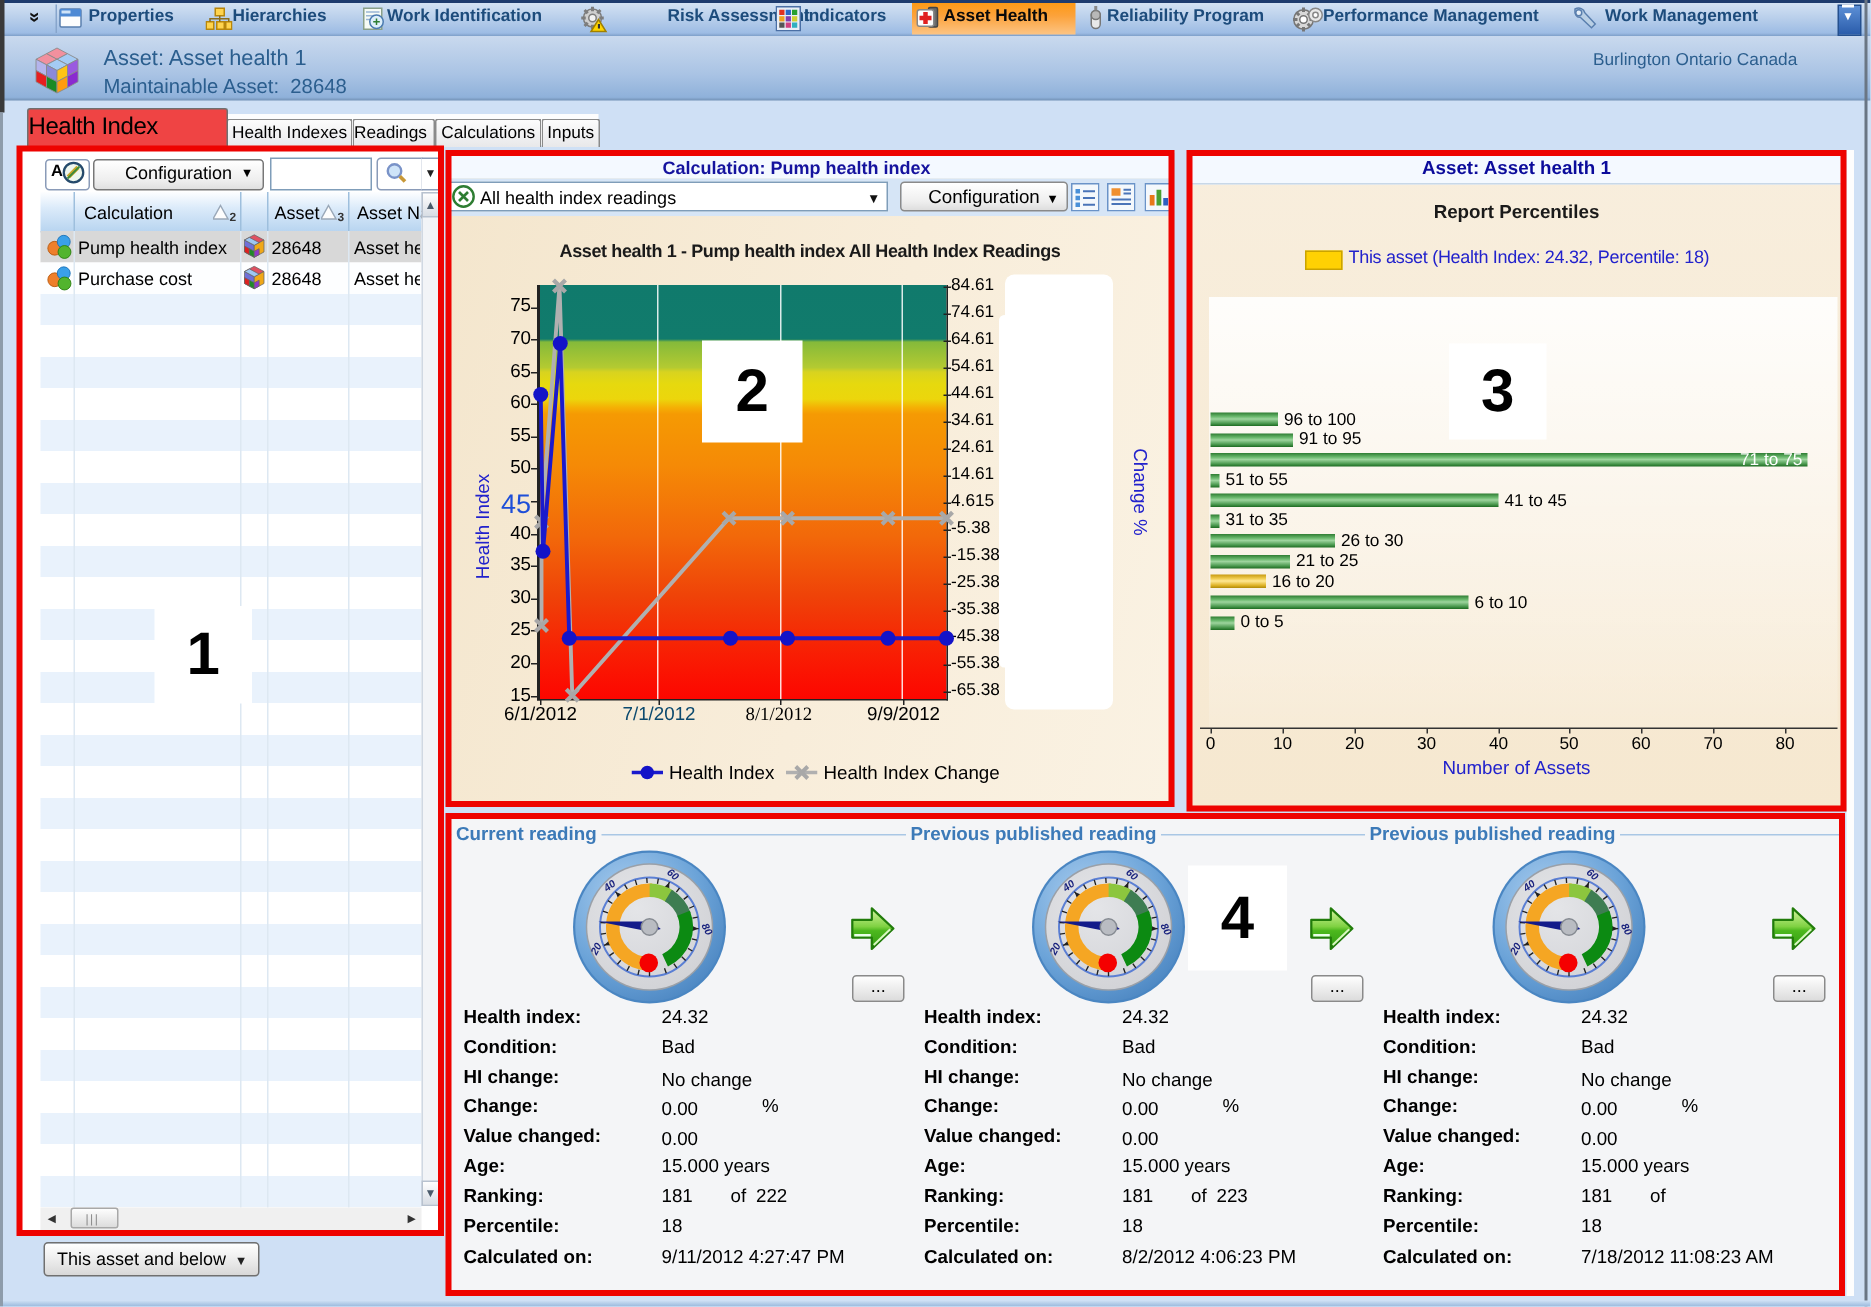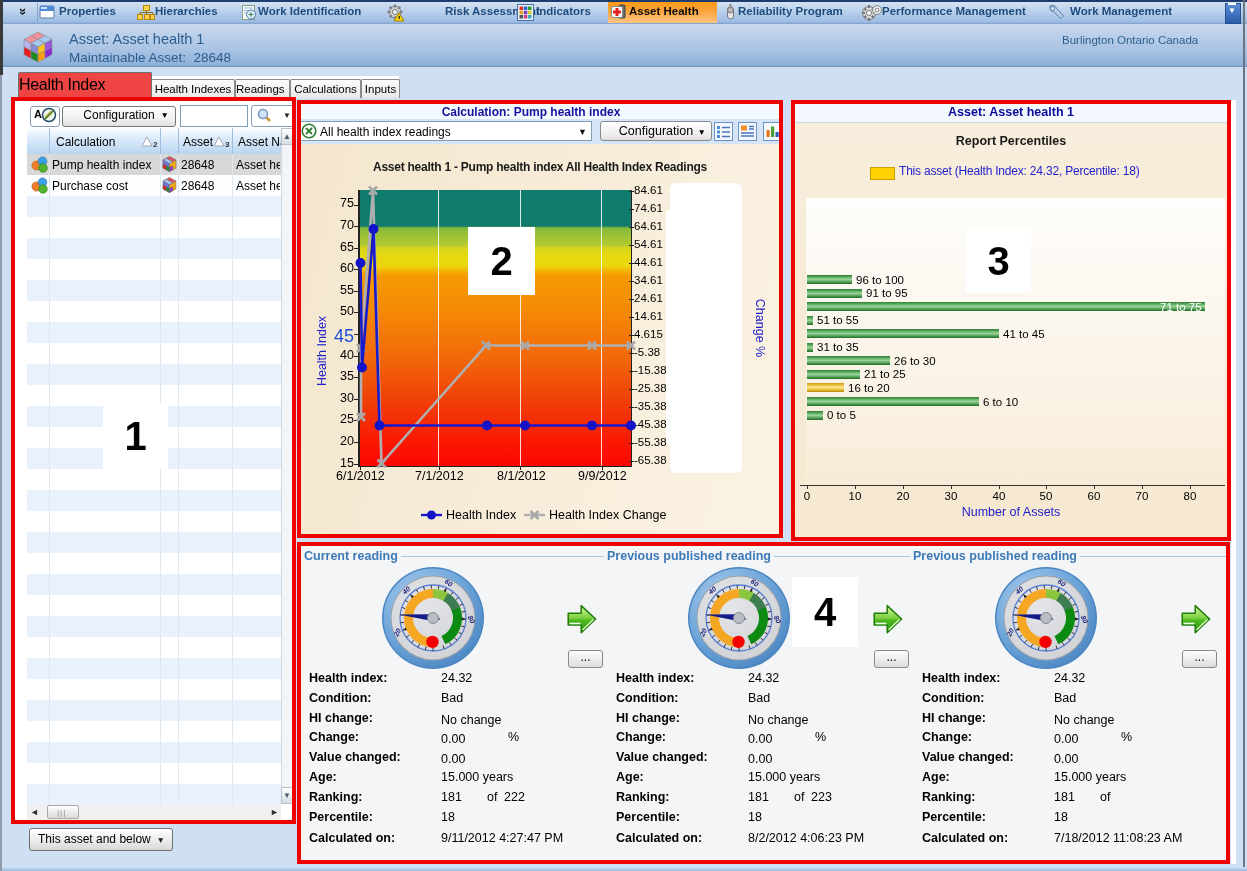--- a/index.html
+++ b/index.html
@@ -355,22 +355,22 @@
  <div class="abs" style="left:629px;top:442.9px;width:5px;height:1px;background:#222;"></div>
  <div class="abs" style="left:634px;top:454px;font-size:11.5px;color:#000;">-65.38</div>
  <div class="abs" style="left:629px;top:460.9px;width:5px;height:1px;background:#222;"></div>
  <div class="abs" style="left:360px;top:466px;width:1px;height:4px;background:#222;"></div>
  <div class="abs" style="left:439px;top:466px;width:1px;height:4px;background:#222;"></div>
  <div class="abs" style="left:520px;top:466px;width:1px;height:4px;background:#222;"></div>
  <div class="abs" style="left:602px;top:466px;width:1px;height:4px;background:#222;"></div>
 </div>
 
  <div class="abs" style="left:336px;top:469px;font-size:12.5px;color:#000000;">6/1/2012</div>
- <div class="abs" style="left:415px;top:469px;font-size:12.5px;color:#000000;">7/1/2012</div>
- <div class="abs" style="left:497px;top:469px;font-size:12.5px;color:#000;">8/1/2012</div>
+ <div class="abs" style="left:415px;top:469px;font-size:12.5px;color:#0c4a6e;">7/1/2012</div>
+ <div class="abs" style="left:497px;top:469px;font-size:12.5px;color:#000;font-family:Liberation Serif, serif;">8/1/2012</div>
  <div class="abs" style="left:578px;top:469px;font-size:12.5px;color:#000;">9/9/2012</div>
 
  <div class="abs" style="left:262px;top:344px;width:120px;text-align:center;font-size:12.5px;color:#2222cc;transform:rotate(-90deg);">Health Index</div>
  <div class="abs" style="left:700px;top:321px;width:120px;text-align:center;font-size:12.5px;color:#2222cc;transform:rotate(90deg);">Change %</div>
 
  <div class="abs" style="left:670px;top:183px;width:72px;height:290px;background:#fff;border-radius:6px;"></div>
  <div class="abs" style="left:666px;top:210px;width:7px;height:235px;background:#fff;border-radius:4px;"></div>
 
  <svg class="abs" style="left:340px;top:180px;" width="310" height="300" viewBox="0 0 310 300">
   <g transform="translate(-340,-180)">

